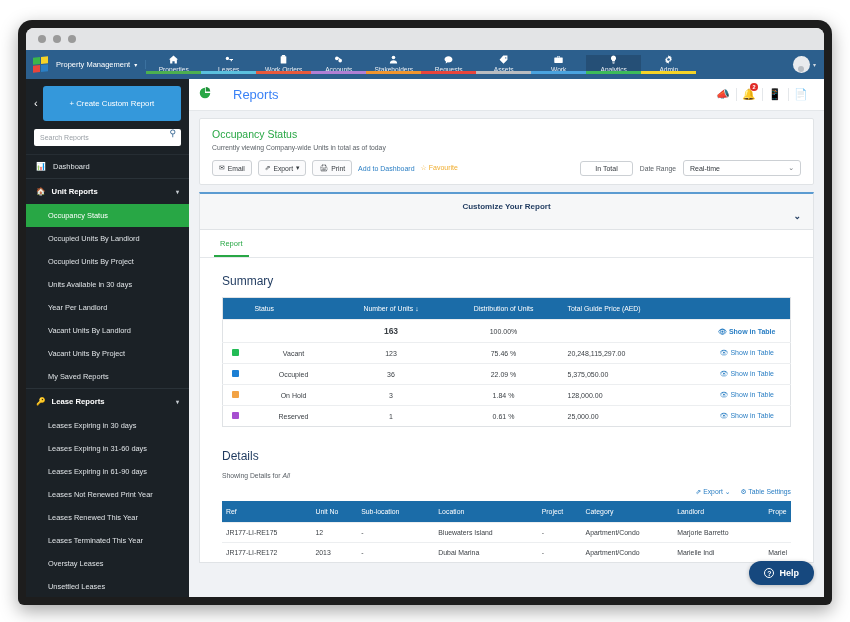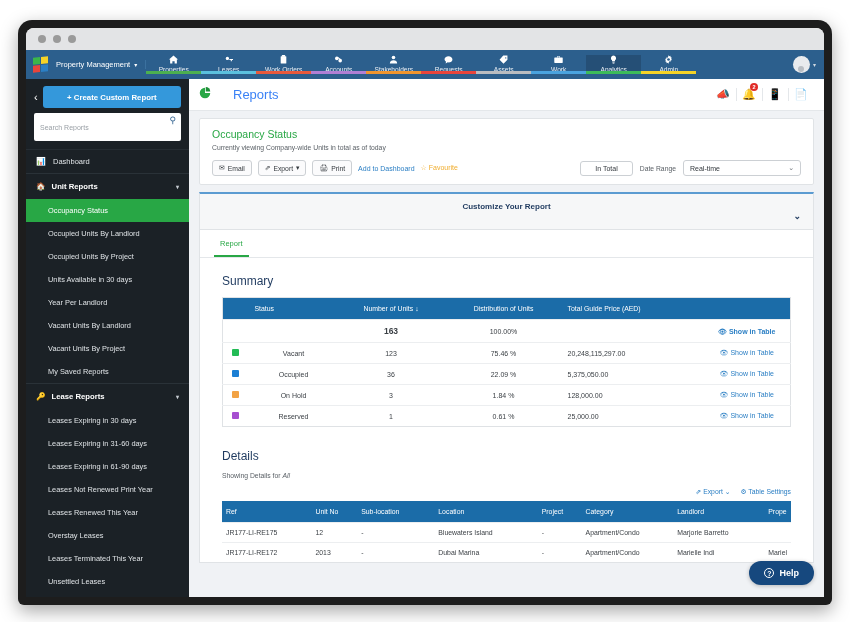--- a/index.html
+++ b/index.html
@@ -78,26 +78,26 @@
 
   
   #sidebar {
     width: 163px; background: #1b2126; flex-shrink: 0;
     overflow: hidden; position: relative;
   }
   #side-top { padding: 7px 8px 5px 8px; display: flex; align-items: center; gap: 5px; }
   #collapse-arrow { color: #ffffff; font-size: 11px; line-height: 1; cursor: pointer; }
   #create-btn {
     flex: 1; background: #3498db; color: #fff; border: none; border-radius: 3px;
-    font-size: 7.8px; font-weight: bold; height: 22px; cursor: pointer;
+    font-size: 7.8px; font-weight: normal; height: 35px; cursor: pointer;
     font-family: "Liberation Sans", sans-serif;
   }
   #search-wrap { margin: 0 8px 8px 8px; position: relative; }
   #search-input {
-    width: 100%; height: 28px; border-radius: 2px; border: none;
+    width: 100%; height: 17px; border-radius: 2px; border: none;
     background: #ffffff; font-size: 7px; padding: 0 18px 0 6px;
     color: #333; font-family: "Liberation Sans", sans-serif;
   }
   #search-input::placeholder { color: #9aa0a6; }
   #search-icon { position: absolute; right: 5px; top: 2px; color: #2c5f8d; font-size: 9px; }
 
   .side-link {
     display: flex; align-items: center; gap: 6px;
     padding: 7px 10px; color: #dfe3e6; font-size: 7.5px;
     cursor: pointer; border-top: 1px solid #262d33;
@@ -391,22 +391,22 @@
             <div class="side-group">
               <span class="s-ico">🔑</span>
               <span>Lease Reports</span>
               <span class="chev">▾</span>
             </div>
             <div class="side-sub">Leases Expiring in 30 days</div>
             <div class="side-sub">Leases Expiring in 31-60 days</div>
             <div class="side-sub">Leases Expiring in 61-90 days</div>
             <div class="side-sub">Leases Not Renewed Print Year</div>
             <div class="side-sub">Leases Renewed This Year</div>
+            <div class="side-sub">Leases Terminated This Year</div>
             <div class="side-sub">Overstay Leases</div>
-            <div class="side-sub">Leases Terminated This Year</div>
             <div class="side-sub">Unsettled Leases</div>
             <div class="side-sub">My Saved Reports</div>
           </div>
     </div>
 
     <div id="main">
 
       <div id="page-head">
         <div id="page-title">
           <span>

